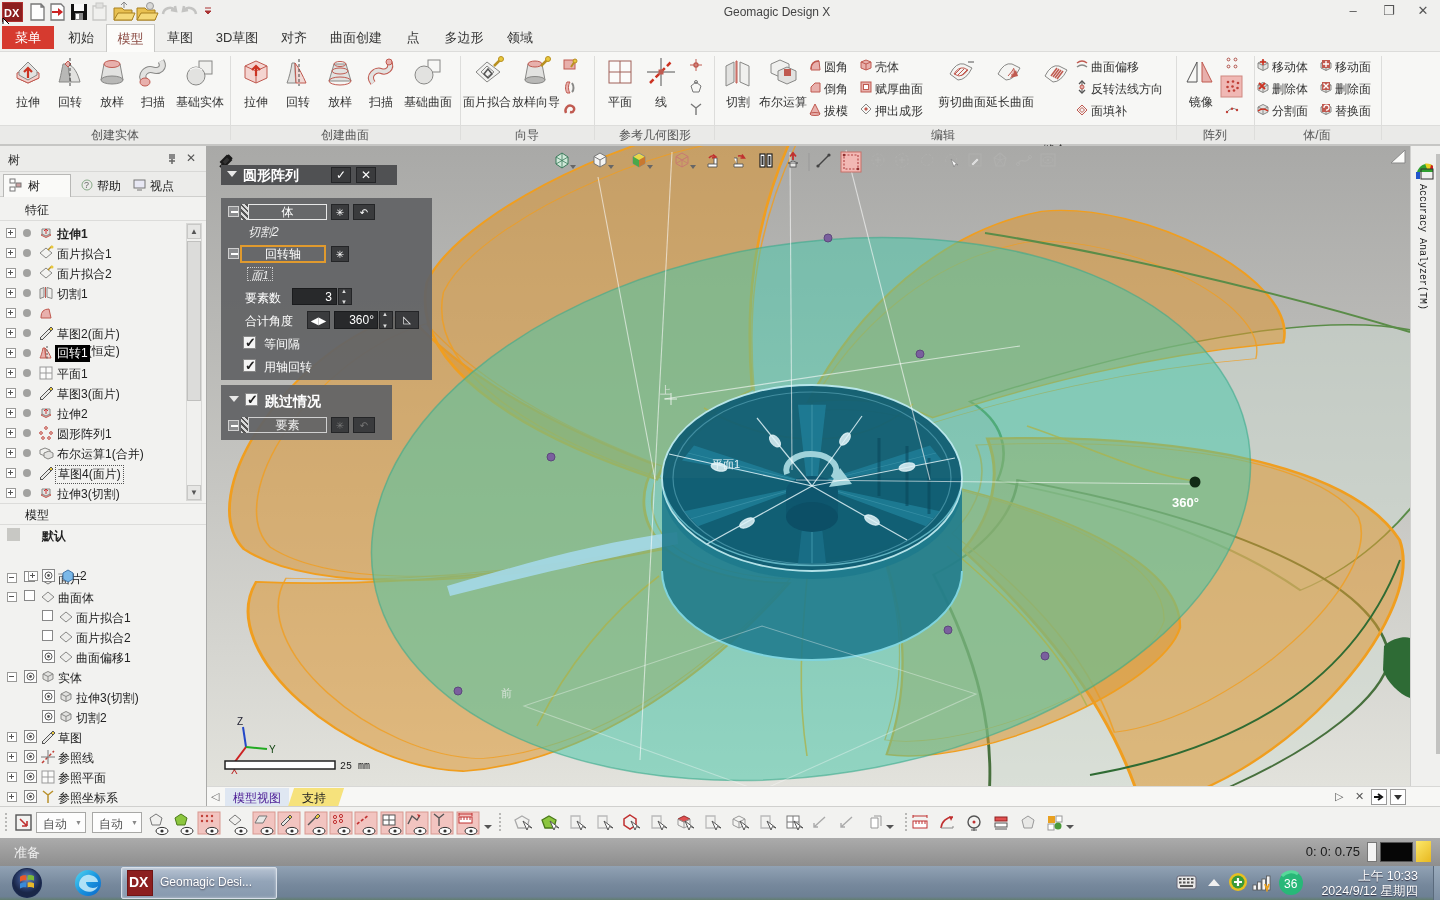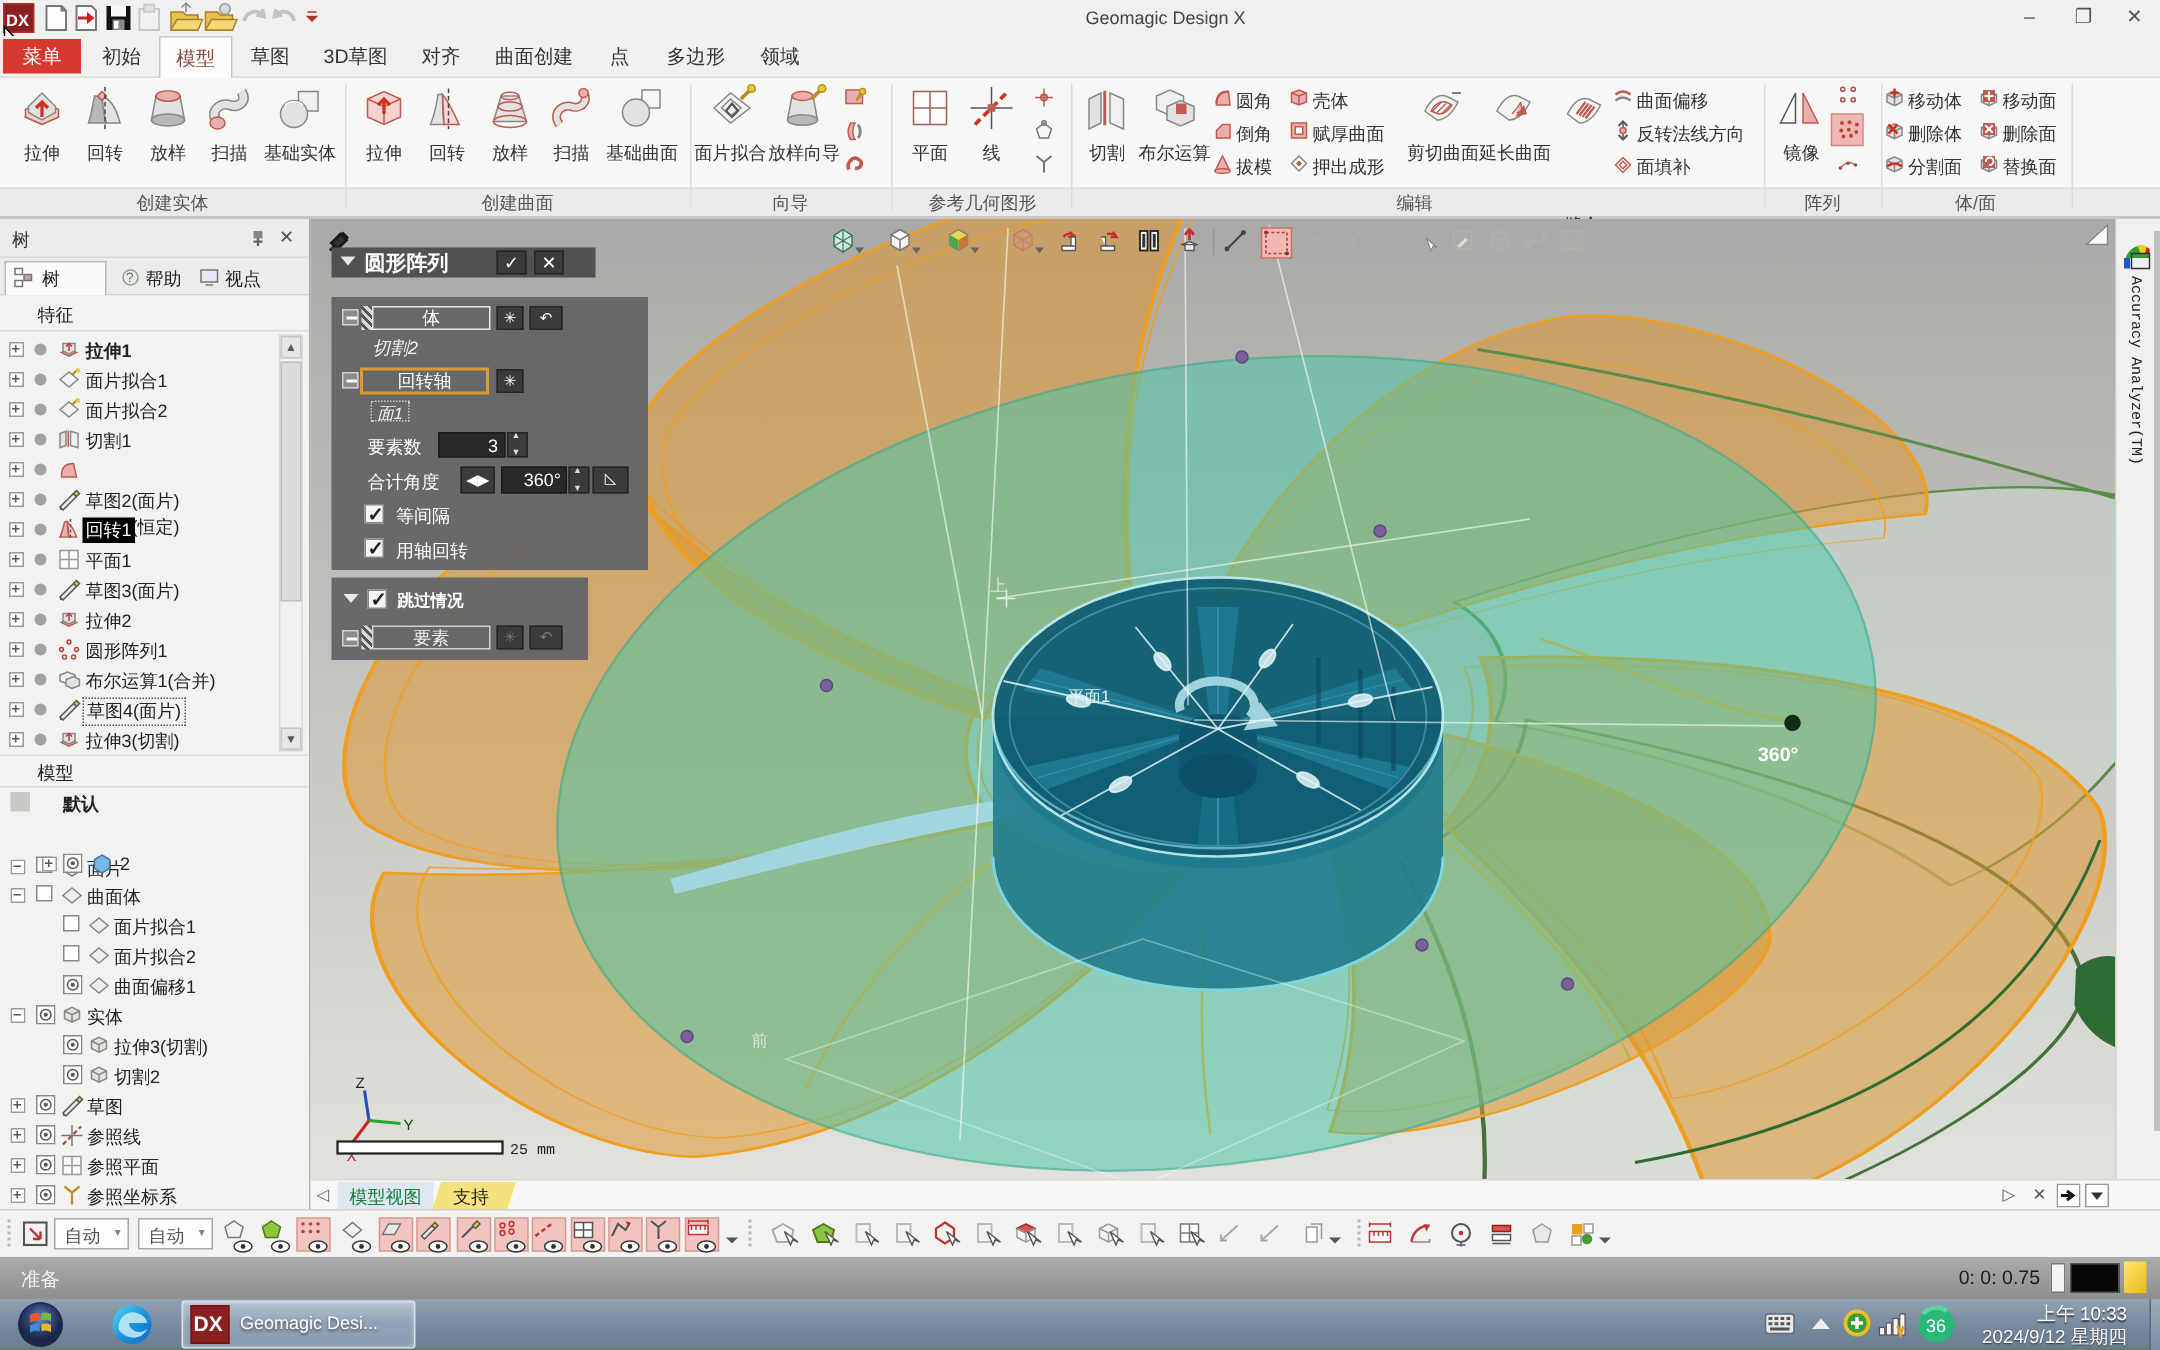--- a/index.html
+++ b/index.html
@@ -1031,21 +1031,21 @@
 <div class="dspin" style="left:172px;top:165px;height:18px;"></div>
 <div class="dbtn" style="left:188px;top:165px;width:24px;height:18px;line-height:16px;">◺</div>
 <div class="dcheck" style="left:36px;top:190px;"></div>
 <div style="position:absolute;left:57px;top:190px;color:#fff;font-size:12px;">等间隔</div>
 <div class="dcheck" style="left:36px;top:213px;"></div>
 <div style="position:absolute;left:57px;top:213px;color:#fff;font-size:12px;">用轴回转</div>
 
 <div style="position:absolute;left:14px;top:239px;width:171px;height:55px;background:rgba(99,100,102,0.95);"></div>
 <div style="position:absolute;left:22px;top:250px;width:0;height:0;border-left:5px solid transparent;border-right:5px solid transparent;border-top:6px solid #e8e8e8;"></div>
 <div class="dcheck" style="left:38px;top:247px;"></div>
-<div style="position:absolute;left:58px;top:247px;color:#fff;font-size:11px;font-weight:bold;">跳过情况</div>
+<div style="position:absolute;left:58px;top:247px;color:#fff;font-size:14px;font-weight:bold;">跳过情况</div>
 <div class="dminus" style="left:21px;top:274px;"></div>
 <div style="position:absolute;left:34px;top:271px;width:7px;height:16px;background:repeating-linear-gradient(45deg,#d8d8d8 0 2px,#555 2px 4px);"></div>
 <div style="position:absolute;left:41px;top:271px;width:79px;height:16px;border:1px solid #d0d0d0;color:#eee;font-size:12px;text-align:center;line-height:15px;">要素</div>
 <div class="dbtn" style="left:124px;top:271px;color:#777;">✳</div>
 <div class="dbtn" style="left:146px;top:271px;width:22px;color:#777;">↶</div>
 </div>
 <svg style="position:absolute;left:339px;top:5px;" width="520" height="24">
       <g transform="translate(7,0)">
         <path d="M9,2 L15,6 L15,13 L9,17 L3,13 L3,6 Z" fill="#cfe8d8" stroke="#3a7a5a"></path>
         <path d="M9,2 L9,17 M3,6 L15,13 M15,6 L3,13" stroke="#3a7a5a" stroke-width="0.8"></path>
@@ -1139,21 +1139,21 @@
       <path d="M10,3.5 C14,3 17,4.5 18,6 L18,9 L12,9 Z" fill="#e8d020"></path>
       <path d="M16,4.8 L18,6 L18,9 L15,9 Z" fill="#d02020"></path>
       <rect x="6" y="9" width="12" height="10" fill="none" stroke="#333"></rect>
     </svg>
 <div style="position:absolute;left:6px;top:38px;writing-mode:vertical-rl;text-orientation:sideways;font-family:'Liberation Mono',monospace;font-size:10px;color:#222;">Accuracy Analyzer(TM)</div>
 <div style="position:absolute;left:25px;top:8px;width:5px;height:600px;background:#c2c2c0;"></div>
   </div>
 <div id="tabbar">
     <span style="position:absolute;left:4px;top:3px;font-size:11px;color:#666;">◁</span>
 <div style="position:absolute;left:18px;top:1px;width:64px;height:19px;background:#dfe7f2;"></div>
-<span style="position:absolute;left:26px;top:3px;font-size:12px;color:#15803d;">模型视图</span>
+<span style="position:absolute;left:26px;top:3px;font-size:12px;color:#4c1d95;">模型视图</span>
 <div style="position:absolute;left:84px;top:1px;width:50px;height:19px;background:#f6e27c;transform:skewX(-18deg);"></div>
 <span style="position:absolute;left:95px;top:3px;font-size:12px;color:#222;">支持</span>
 <span style="position:absolute;left:1128px;top:3px;font-size:11px;color:#555;">▷</span>
 <span style="position:absolute;left:1148px;top:3px;font-size:11px;color:#555;">✕</span>
 <svg style="position:absolute;left:1164px;top:2px;" width="16" height="16">
       <rect x="0.5" y="0.5" width="15" height="15" fill="#fff" stroke="#999"></rect>
       <path d="M3,8 L9,8 M7,5 L11,8 L7,11" stroke="#111" stroke-width="2" fill="none"></path>
     </svg>
 <svg style="position:absolute;left:1183px;top:2px;" width="16" height="16">
       <rect x="0.5" y="0.5" width="15" height="15" fill="#fff" stroke="#999"></rect>

